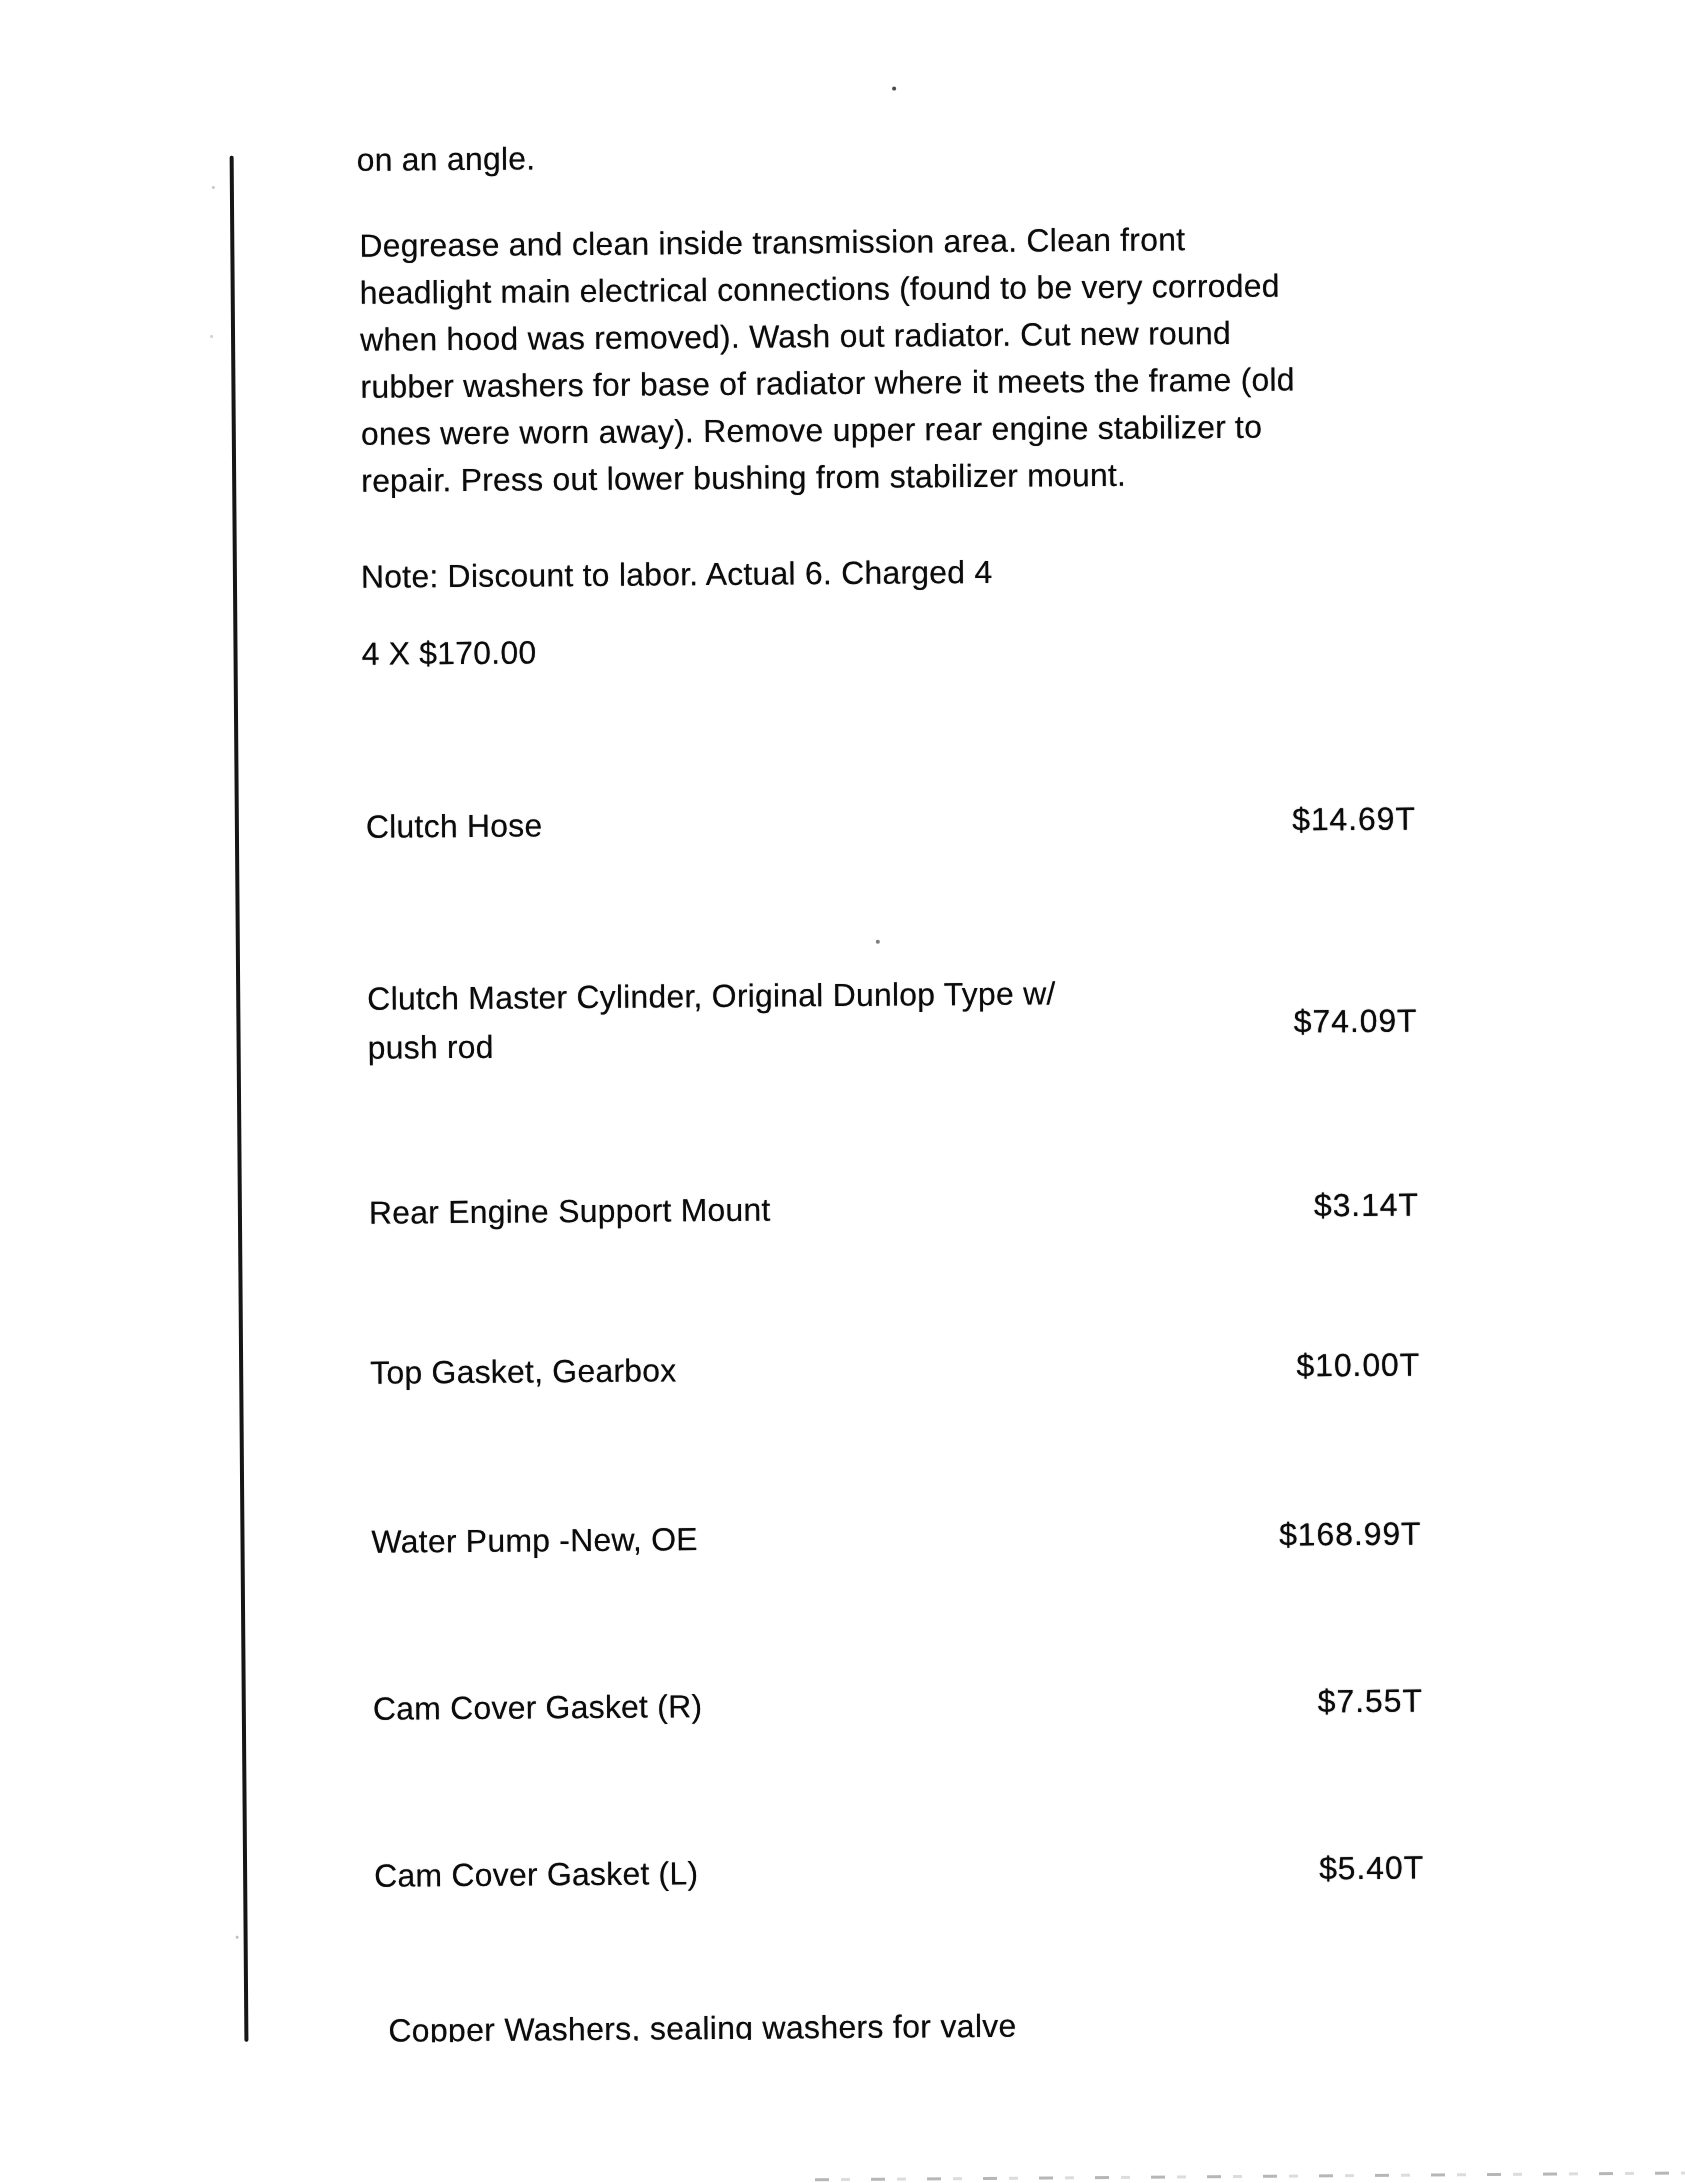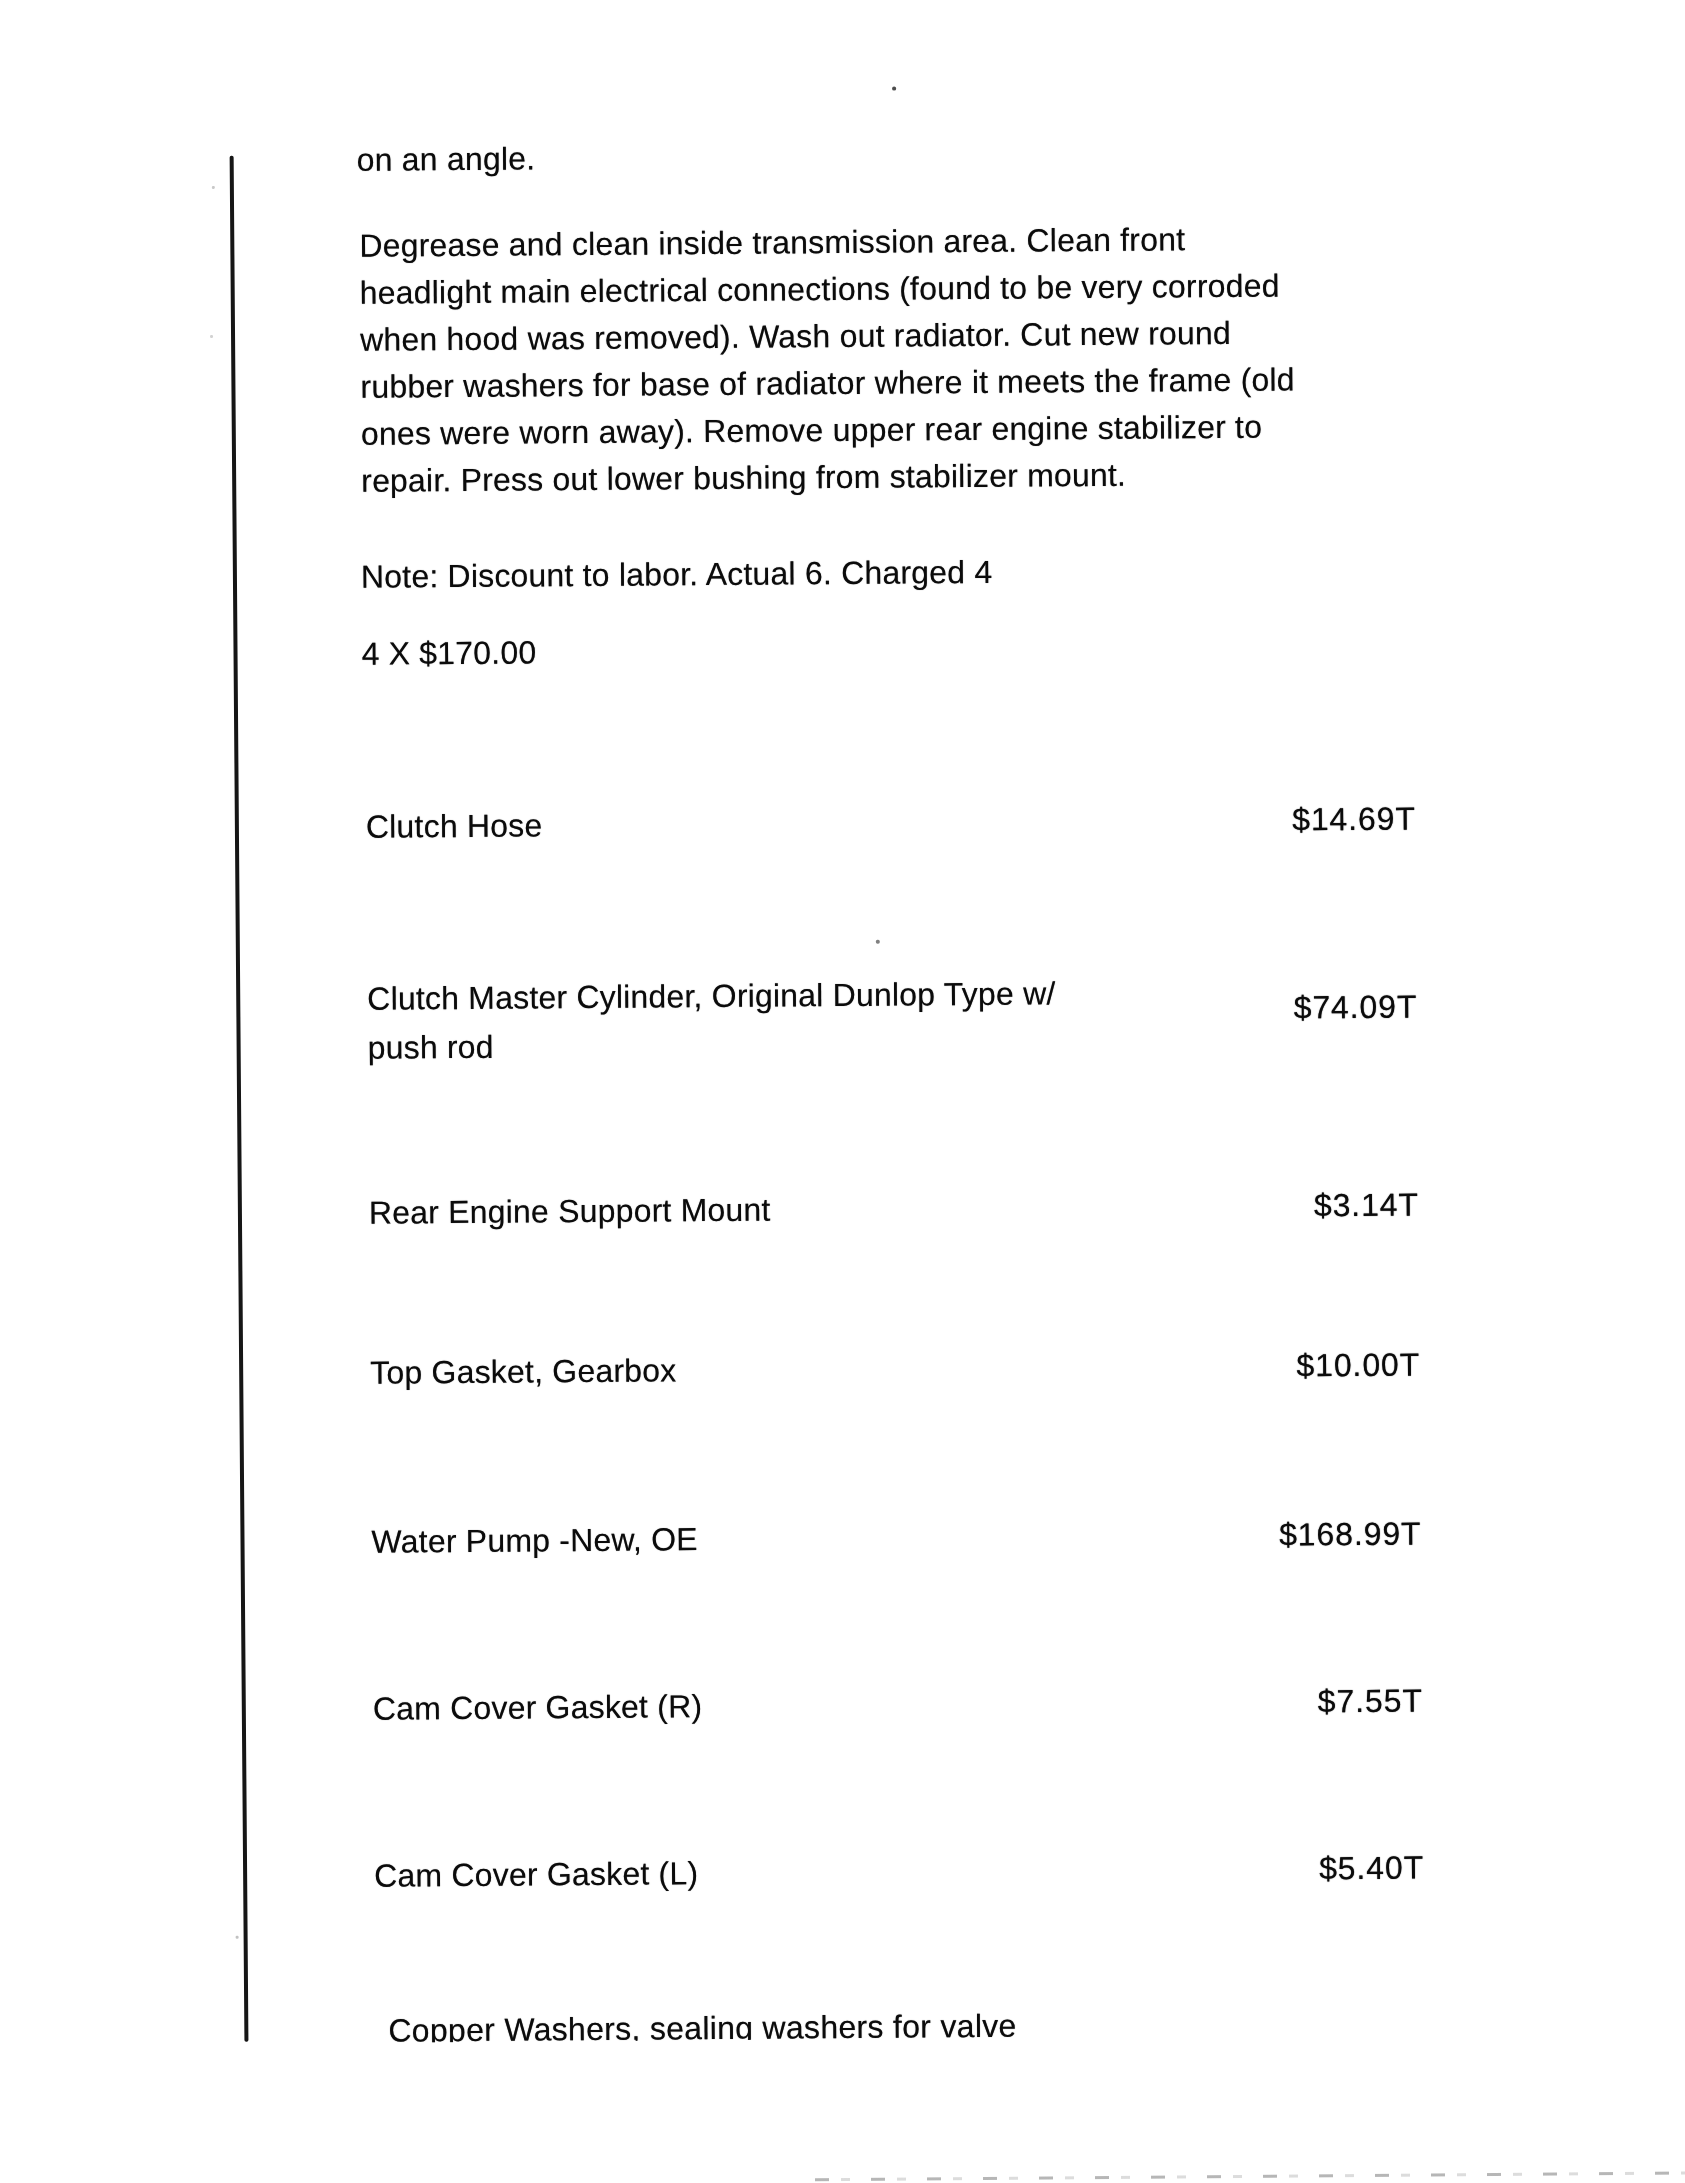--- a/index.html
+++ b/index.html
@@ -49,21 +49,21 @@
   .r7 { top:1853px; }
   .part-name {
     font-size:32px; line-height:39px; letter-spacing:0.2px;
     white-space:nowrap; text-shadow:0 0 0.9px rgba(0,0,0,0.55);
   }
   .two-line .pn-line { line-height:49px; white-space:nowrap; }
   .part-price {
     font-size:32px; line-height:39px; letter-spacing:0.9px;
     white-space:nowrap; text-shadow:0 0 1.1px rgba(0,0,0,0.75);
   }
-  .r2 .part-price { margin-top:21px; }
+  .r2 .part-price { margin-top:35px; }
 
   .cutoff {
     position:absolute; top:2008px; left:381px;
     height:31px; width:790px; overflow:hidden;
   }
   .cutoff-text {
     font-size:32px; line-height:39px; letter-spacing:0.3px;
     white-space:nowrap; text-shadow:0 0 0.9px rgba(0,0,0,0.6);
   }
 

